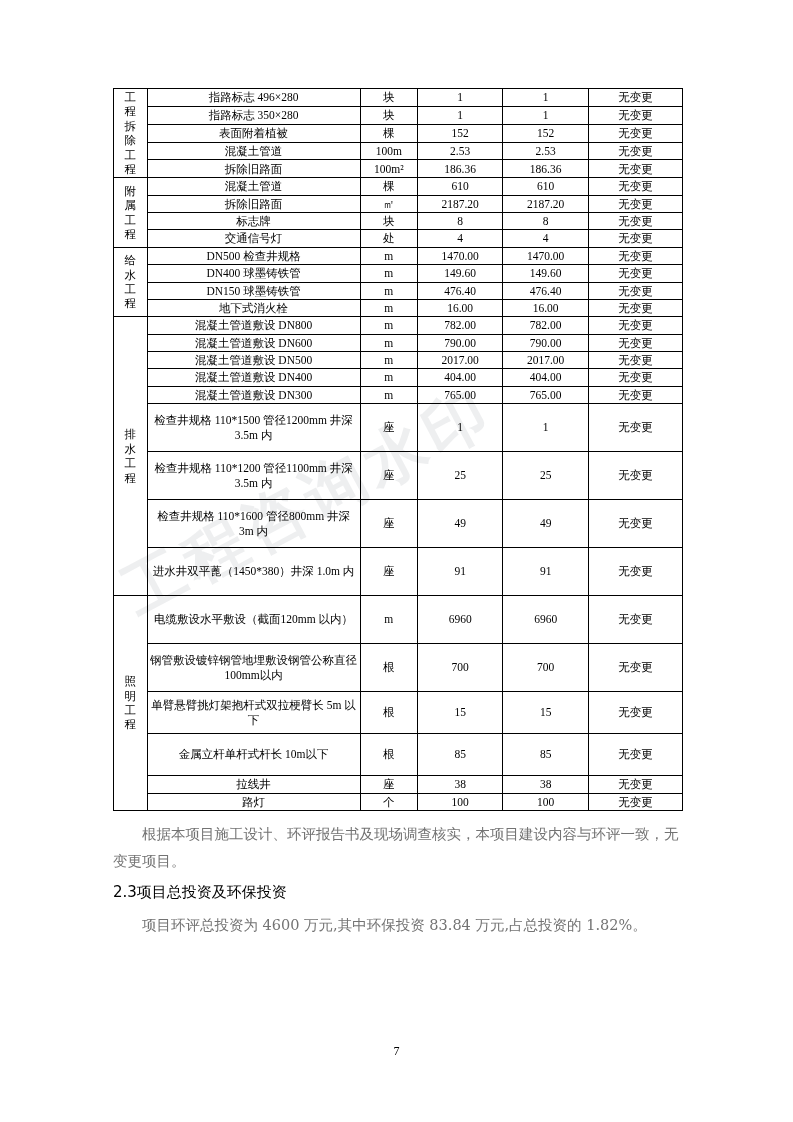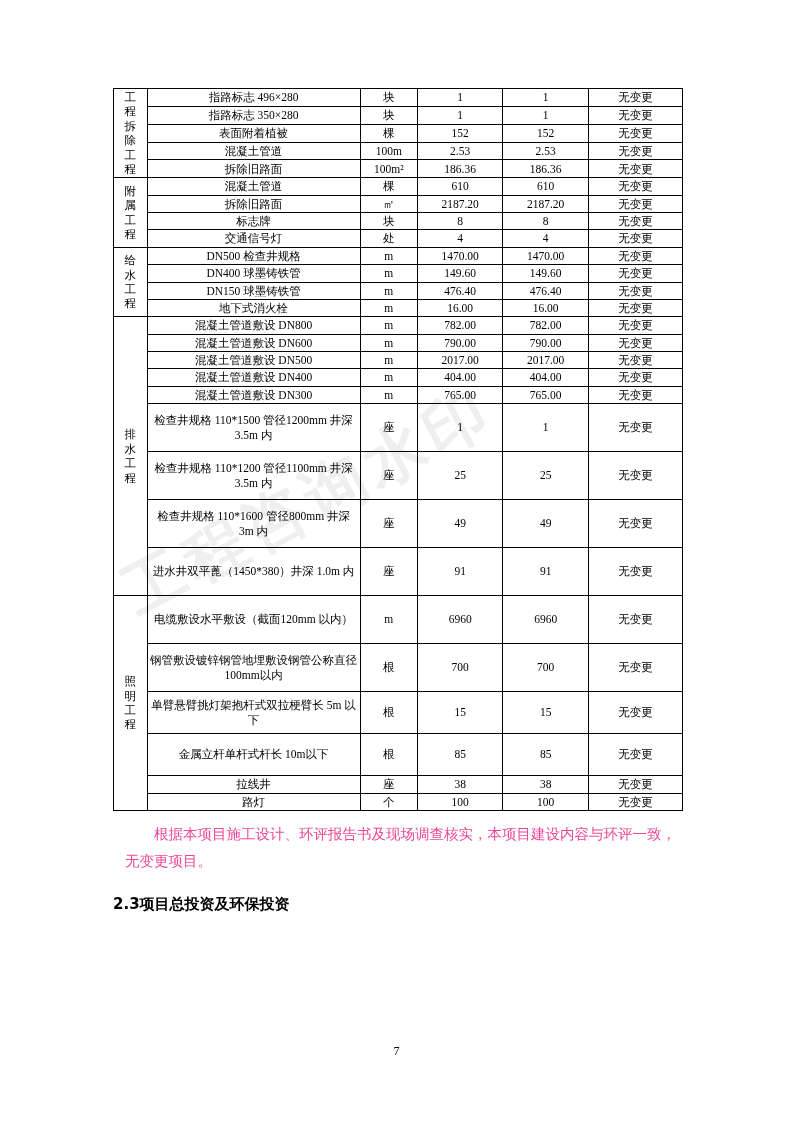--- a/index.html
+++ b/index.html
@@ -70,28 +70,28 @@
     margin-left: 45px;
   }
   td.unit { width: 48px; }
   td.num { width: 74px; }
   td.chg { width: 82px; }
 
   .para {
     font-size: 14.5px;
     line-height: 1.85;
     text-indent: 2em;
-    margin: 10px 0 0 12px;
-    color: #ec4899;
+    margin: 10px 0 0 0;
+    color: #737373;
     font-family: "DejaVu Serif", "Liberation Serif", serif;
   }
   .heading {
     font-size: 15px;
-    font-weight: bold;
-    margin: 20px 0 6px 0;
+    font-weight: normal;
+    margin: 8px 0 6px 0;
     font-family: "DejaVu Sans", "Liberation Sans", sans-serif;
   }
   .page-number {
     position: absolute;
     left: 0;
     right: 0;
     top: 1044px;
     text-align: center;
     font-size: 12px;
     font-family: "Liberation Serif", serif;
@@ -339,18 +339,19 @@
           <td class="unit">个</td>
           <td class="num">100</td>
           <td class="num">100</td>
           <td class="chg">无变更</td>
         </tr>
       </tbody>
     </table>
 
     <p class="para">根据本项目施工设计、环评报告书及现场调查核实，本项目建设内容与环评一致，无变更项目。</p>
     <h3 class="heading">2.3项目总投资及环保投资</h3>
+    <p class="para">项目环评总投资为 4600 万元,其中环保投资 83.84 万元,占总投资的 1.82%。</p>
 
   </div>
 
   <div class="page-number">7</div>
 
 </div>
 
 </body></html>

